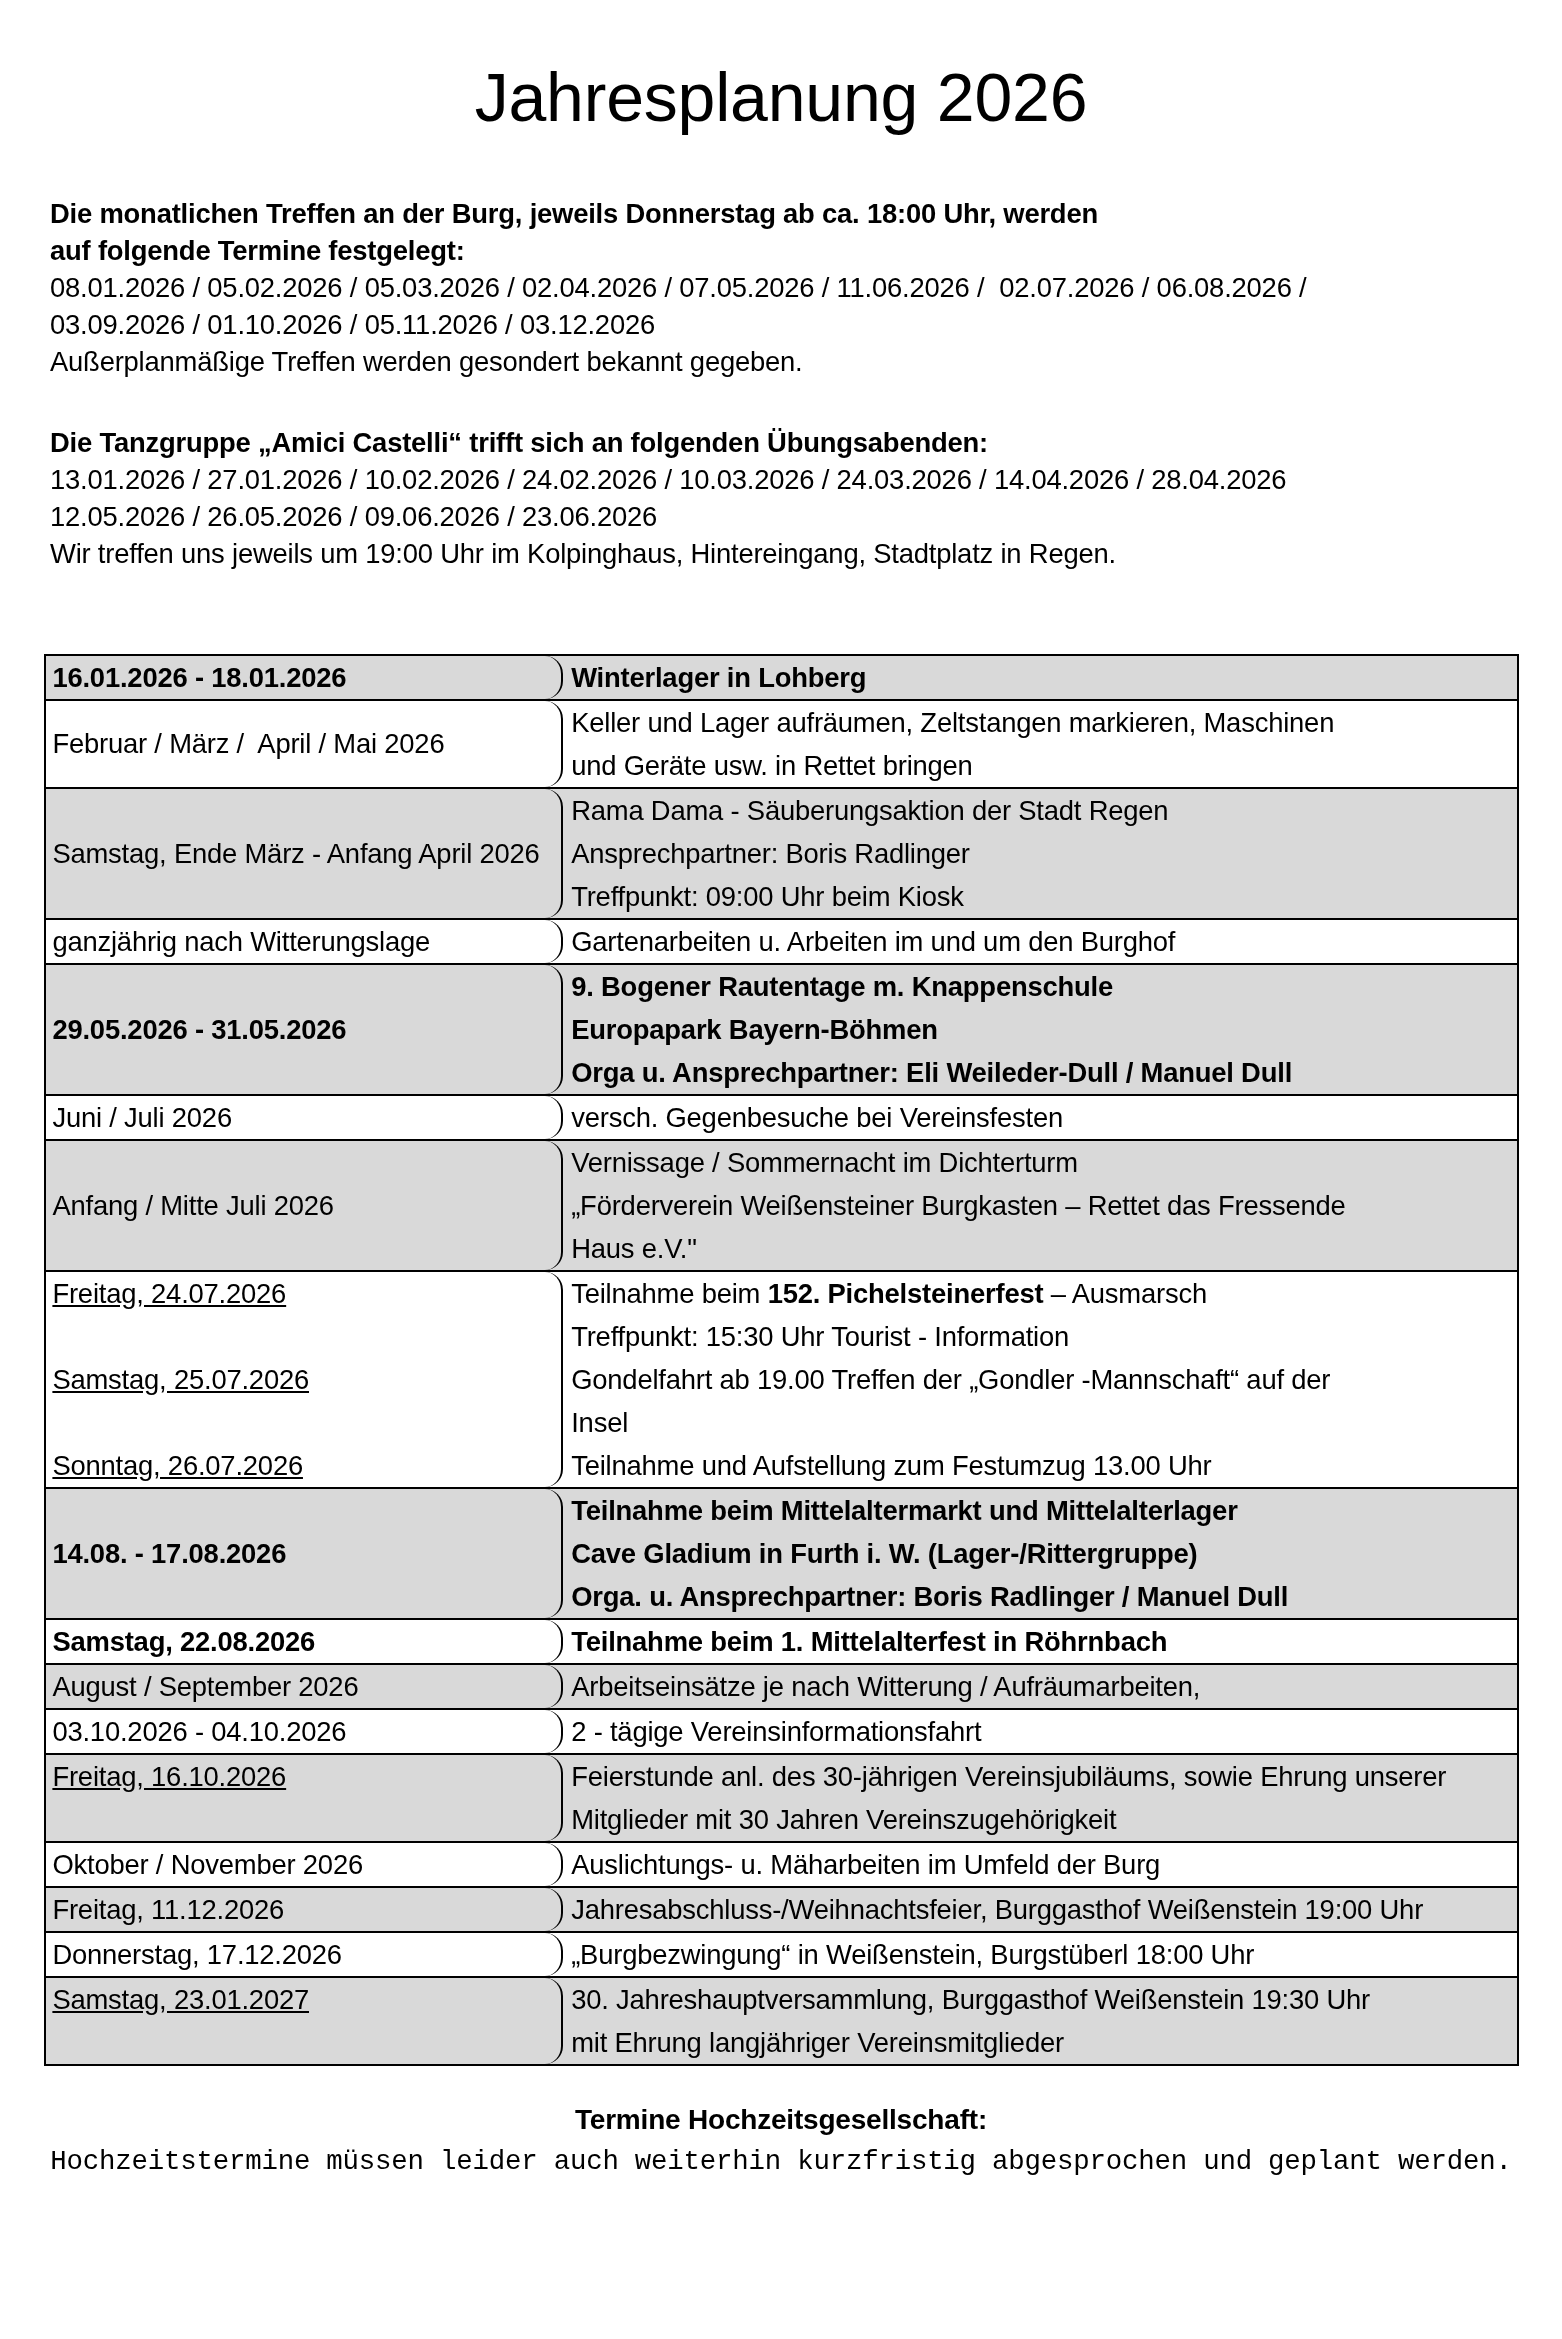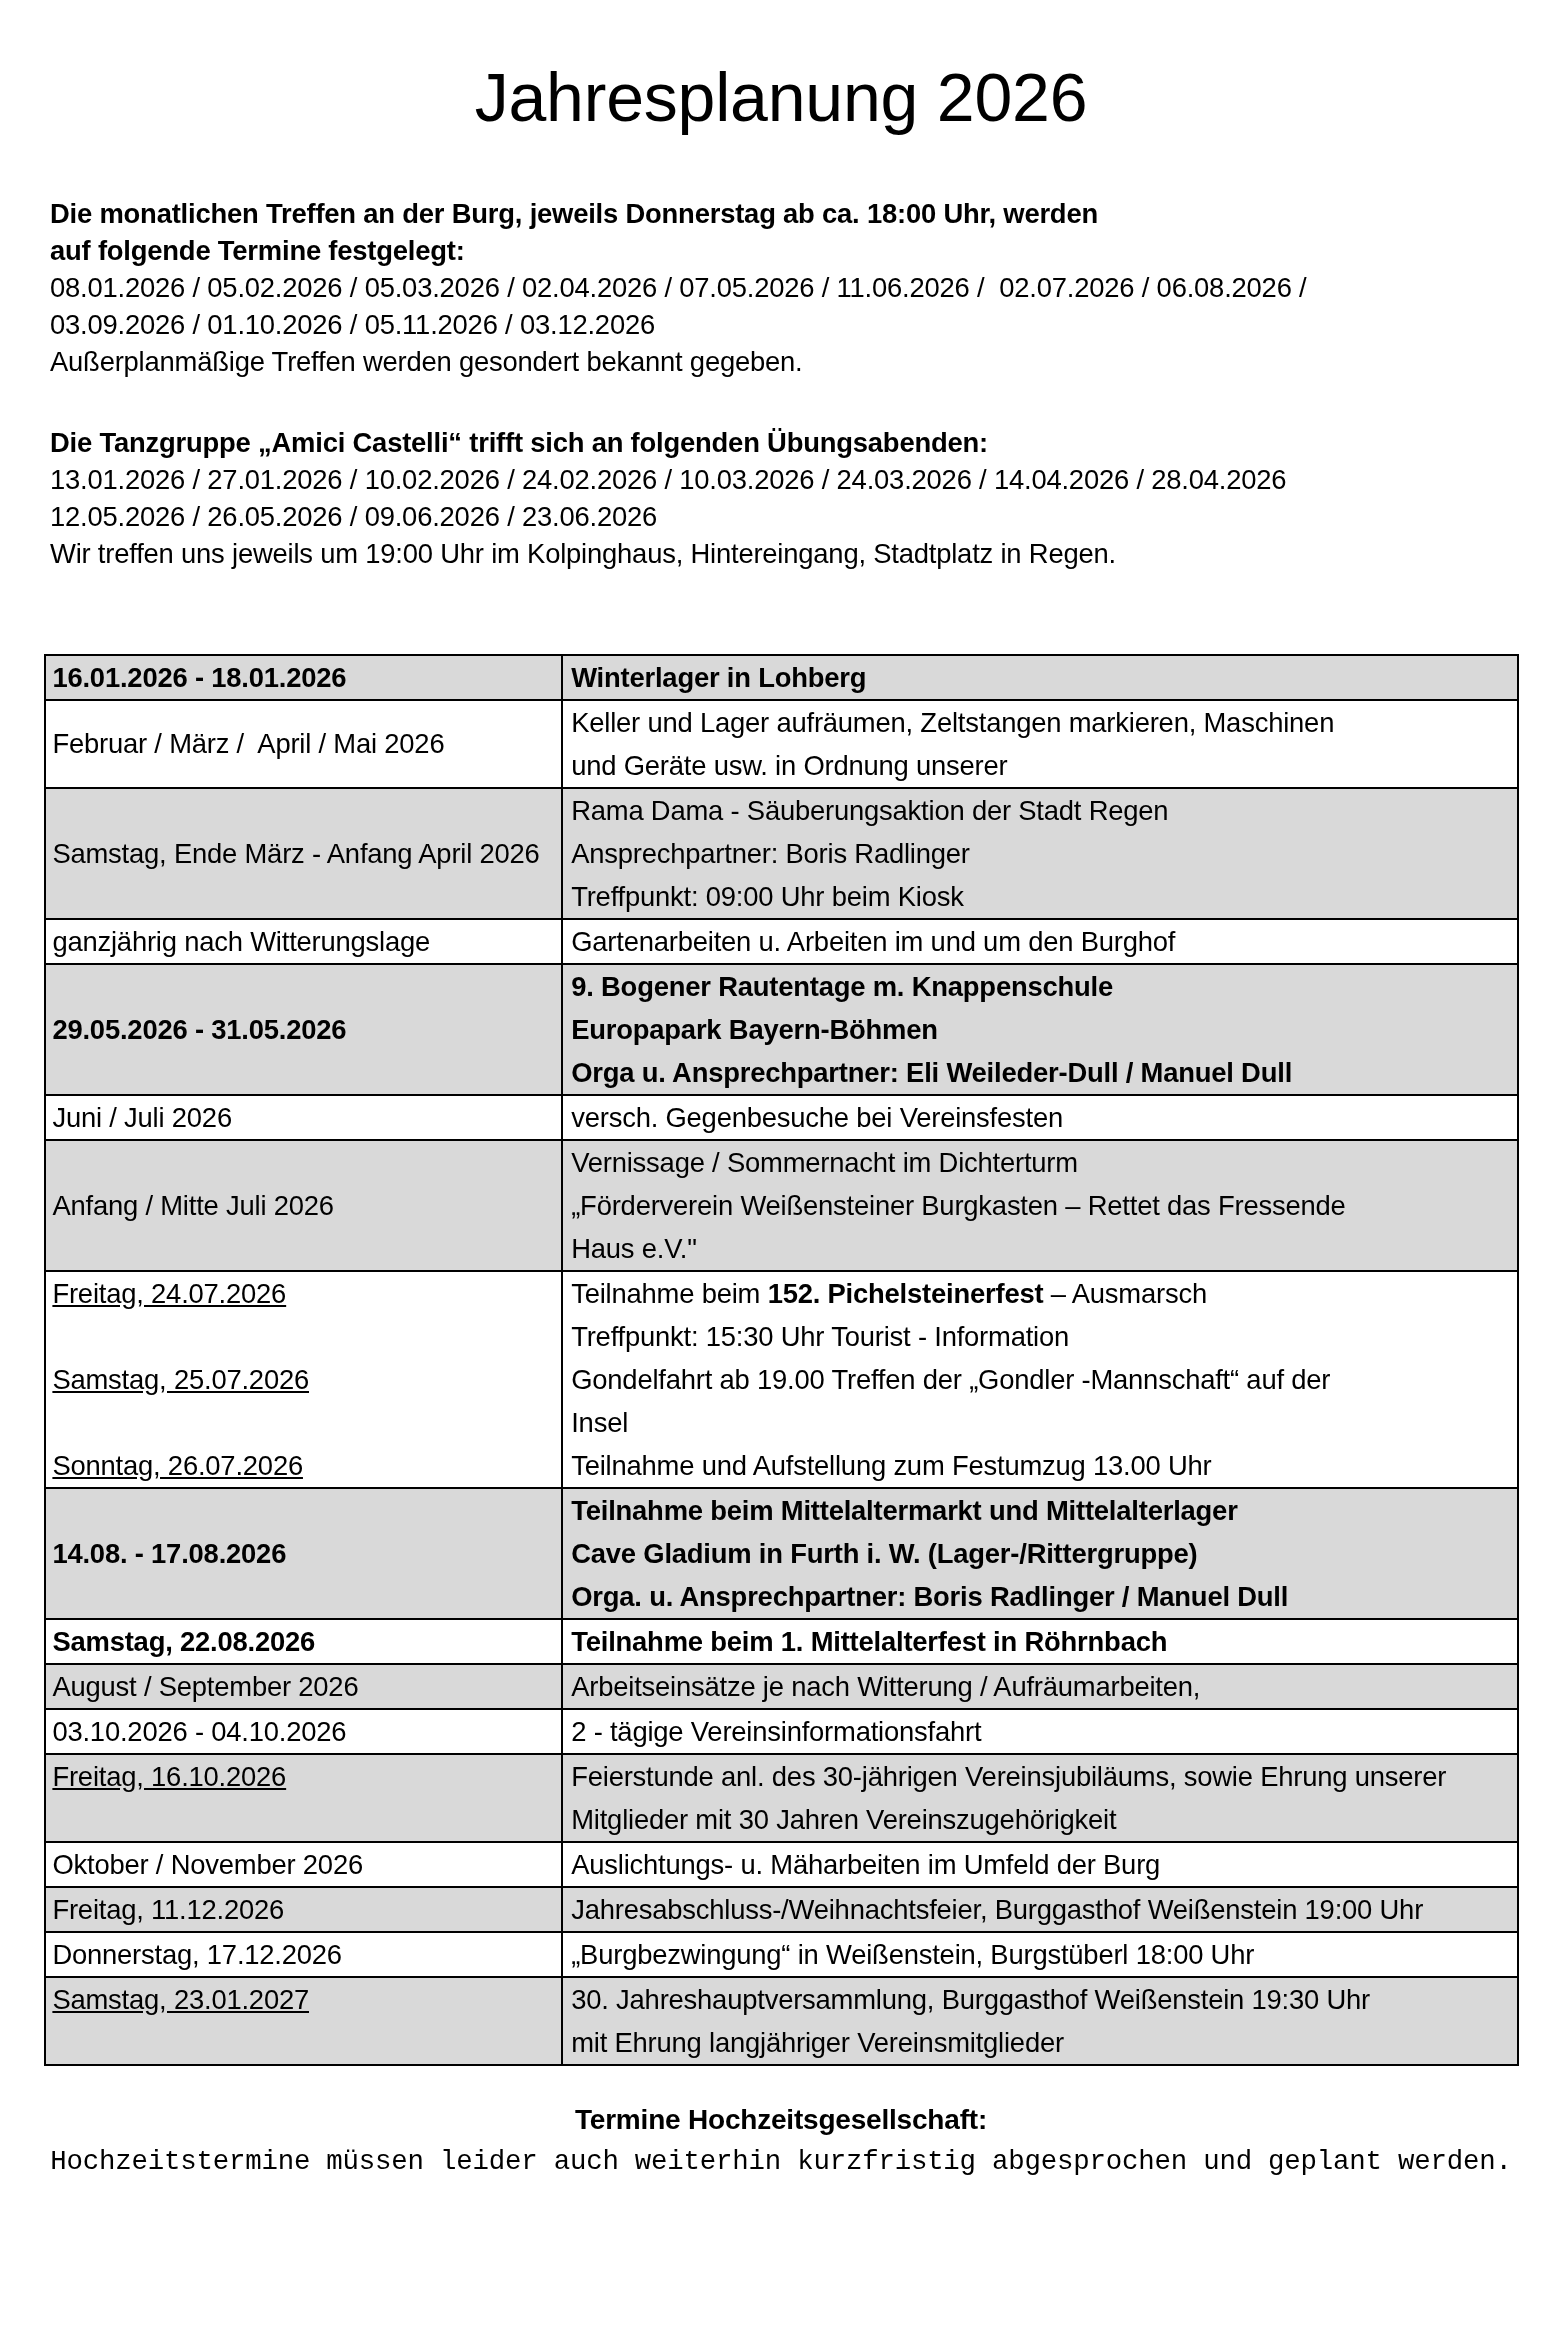--- a/index.html
+++ b/index.html
@@ -41,20 +41,21 @@
     background: #ffffff;
   }
   .row:first-child { border-top: none; }
   .row.shade { background: #d9d9d9; }
   .cl {
     border-right: 2.7px solid #000000;
     display: flex;
     flex-direction: column;
     justify-content: center;
     padding: 0 3.7px 0 6.4px;
+    border-radius: 18px;
   }
   .cl.vtop { justify-content: flex-start; text-decoration: underline; }
   .cr { padding: 0 5.5px 0 8.2px; }
   .ln {
     min-height: 43px;
     line-height: 43px;
     font-size: 27.4px;
     white-space: pre-wrap;
   }
   .row.b .ln { font-weight: bold; }
@@ -94,21 +95,21 @@
         <div class="ln">Winterlager in Lohberg</div>
       </div>
     </div>
 
     <div class="row">
       <div class="cl">
         <div class="ln">Februar / März /  April / Mai 2026</div>
       </div>
       <div class="cr">
         <div class="ln">Keller und Lager aufräumen, Zeltstangen markieren, Maschinen</div>
-        <div class="ln">und Geräte usw. in Ordnung unserer</div>
+        <div class="ln">und Geräte usw. in Rettet bringen</div>
       </div>
     </div>
 
     <div class="row shade">
       <div class="cl">
         <div class="ln">Samstag, Ende März - Anfang April 2026</div>
       </div>
       <div class="cr">
         <div class="ln">Rama Dama - Säuberungsaktion der Stadt Regen</div>
         <div class="ln">Ansprechpartner: Boris Radlinger</div>

